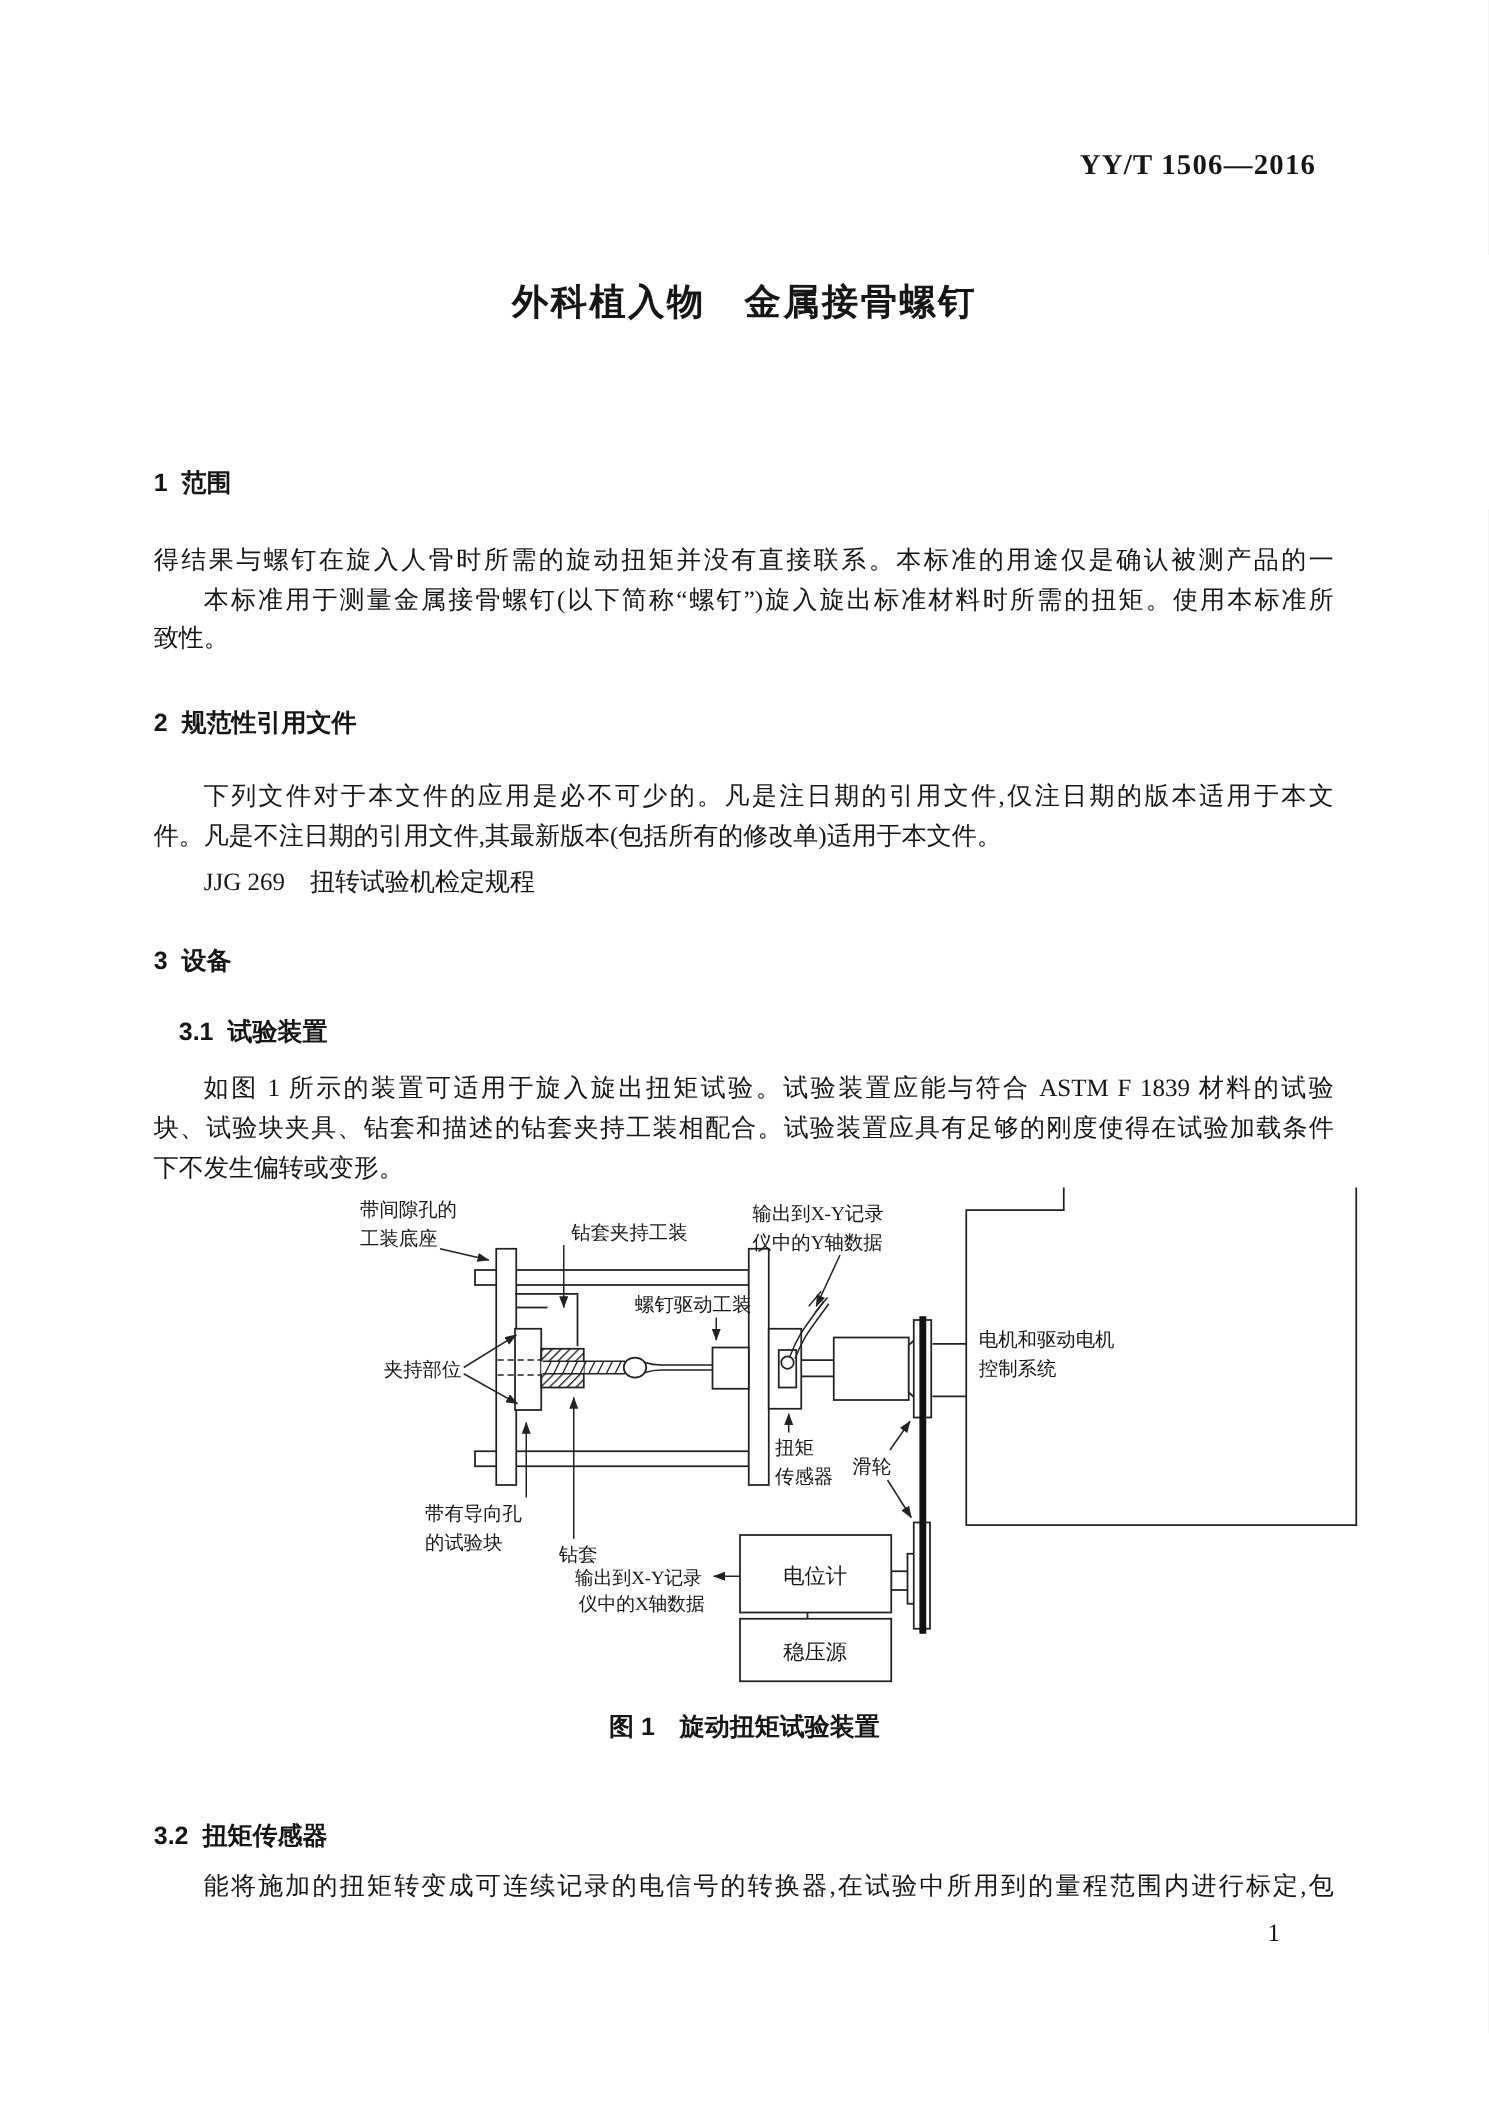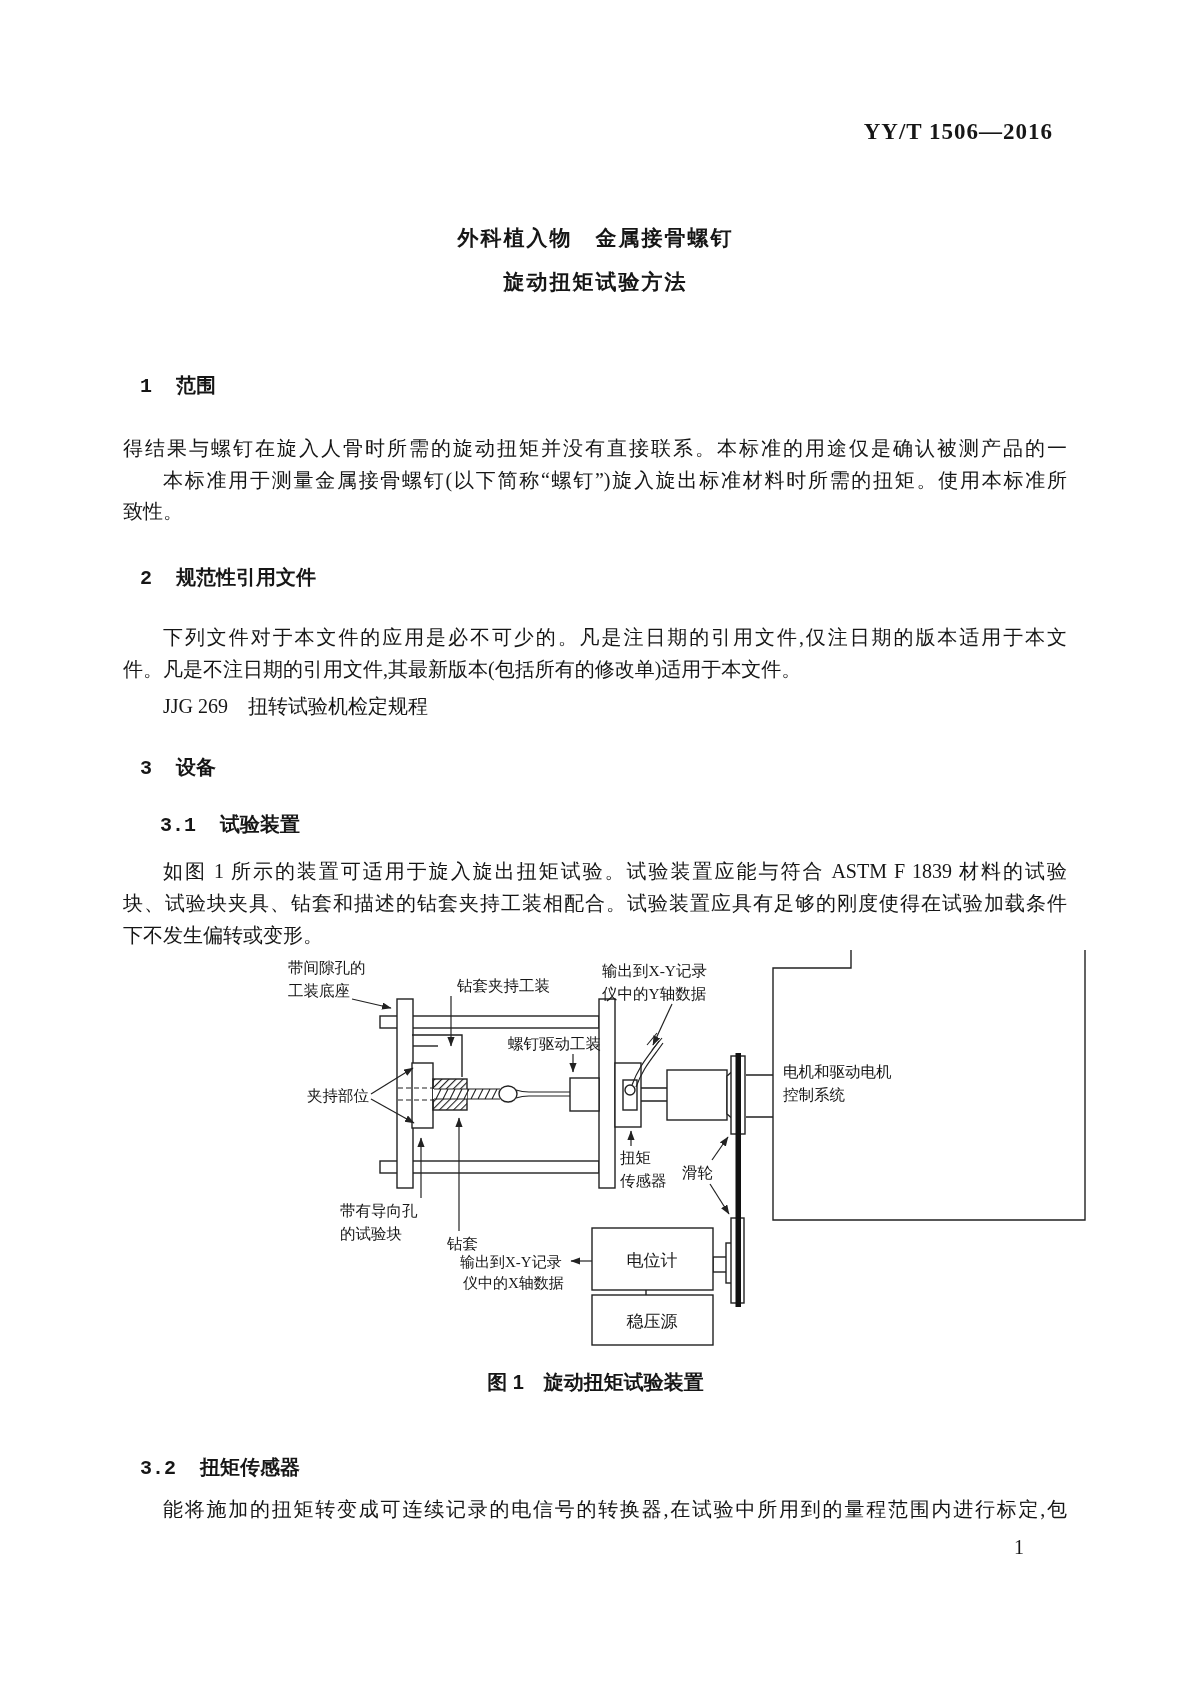--- a/index.html
+++ b/index.html
@@ -5,23 +5,23 @@
   html,body{margin:0;padding:0;background:#e8e8e8;}
   .page{
     position:relative;width:1191px;height:1684px;background:#ffffff;
     font-family:"Liberation Serif","DejaVu Serif",serif;color:#161616;
     margin:0 auto;overflow:hidden;
   }
   .abs{position:absolute;}
   .std-num{top:119px;right:138px;font-size:23px;font-weight:bold;letter-spacing:1px;}
   .title-line{left:0;width:100%;text-align:center;
     font-family:Liberation Serif, serif;font-weight:bold;
-    font-size:21px;line-height:1;letter-spacing:2px;}
+    font-size:29px;line-height:1;letter-spacing:2px;}
   .t1{top:228px;} .t2{top:272px;}
-  .hd{left:140px;font-family:Liberation Mono, monospace;
+  .hd{left:123px;font-family:Liberation Sans, sans-serif;
     font-weight:bold;font-size:20px;line-height:1;white-space:pre;}
   .h1{top:377px;} .h2{top:569px;} .h3{top:759px;} .h31{top:816px;margin-left:20px;} .h32{top:1459px;}
   .para{left:123px;width:944px;font-size:20px;}
   .p1{top:433px;line-height:31.5px;}
   .p2{top:622px;line-height:31.5px;}
   .p3{top:855px;line-height:32px;}
   .p4{top:1494px;line-height:31.5px;}
   .bl{text-align:justify;text-align-last:justify;}
   .last{text-align:left;text-align-last:left;white-space:pre;}
   .ind{text-indent:40px;}
@@ -37,21 +37,20 @@
   svg.fig text.boxlab{font-size:17px;text-anchor:middle;}
 </style>
 </head>
 <body>
 
 <div class="page">
 
   <div class="abs std-num">YY/T 1506—2016</div>
 
   <div class="abs title-line t1">外科植入物　金属接骨螺钉</div>
-  <div class="abs title-line t2">旋动扭矩试验方法</div>
 
   <div class="abs hd h1">1  范围</div>
 
   <div class="abs para p1">
     <div class="bl">得结果与螺钉在旋入人骨时所需的旋动扭矩并没有直接联系。本标准的用途仅是确认被测产品的一</div>
     <div class="bl ind">本标准用于测量金属接骨螺钉(以下简称“螺钉”)旋入旋出标准材料时所需的扭矩。使用本标准所</div>
     <div class="last">致性。</div>
   </div>
 
   <div class="abs hd h2">2  规范性引用文件</div>

